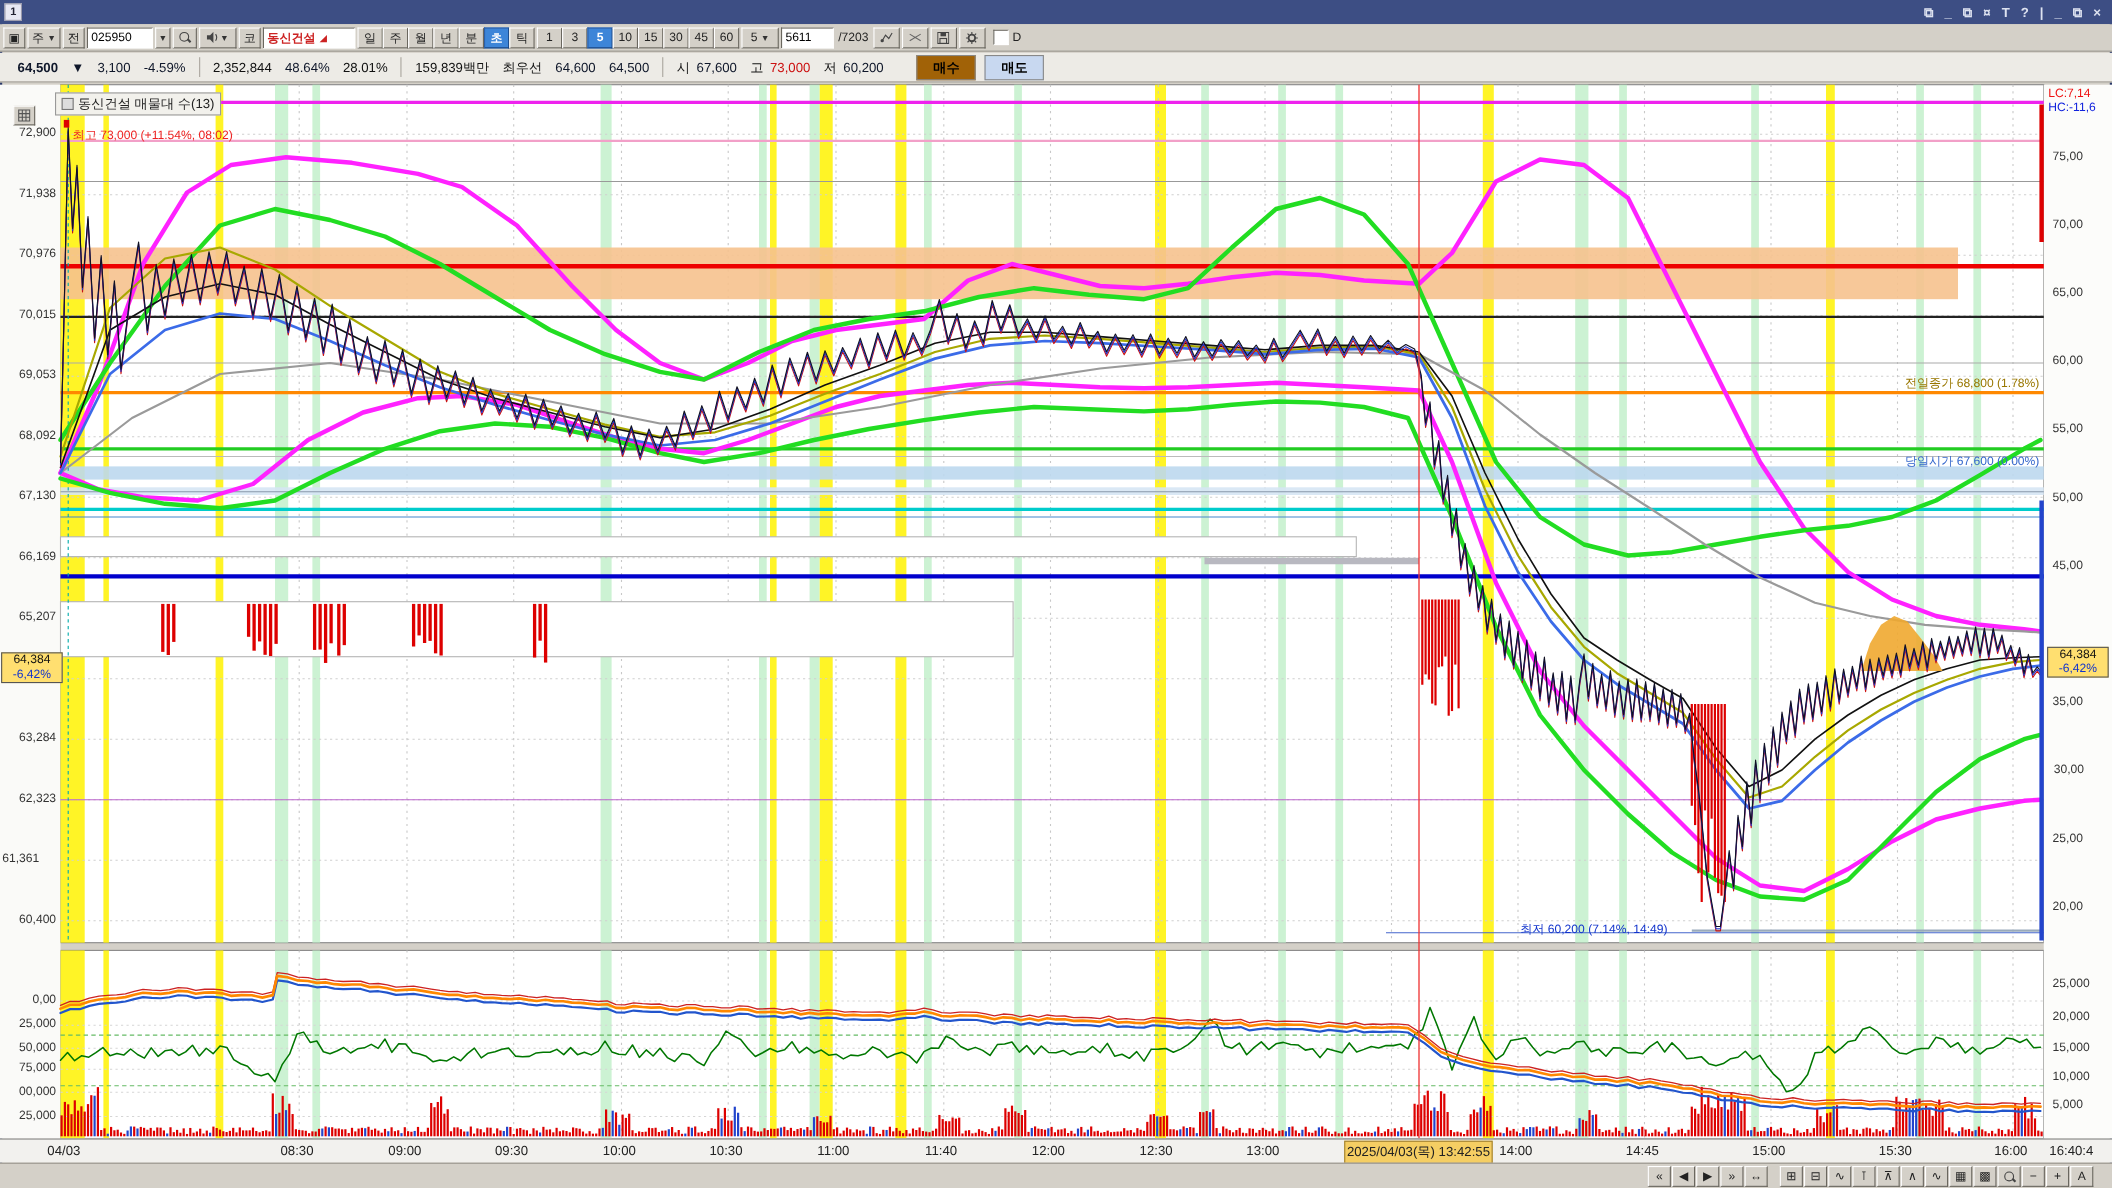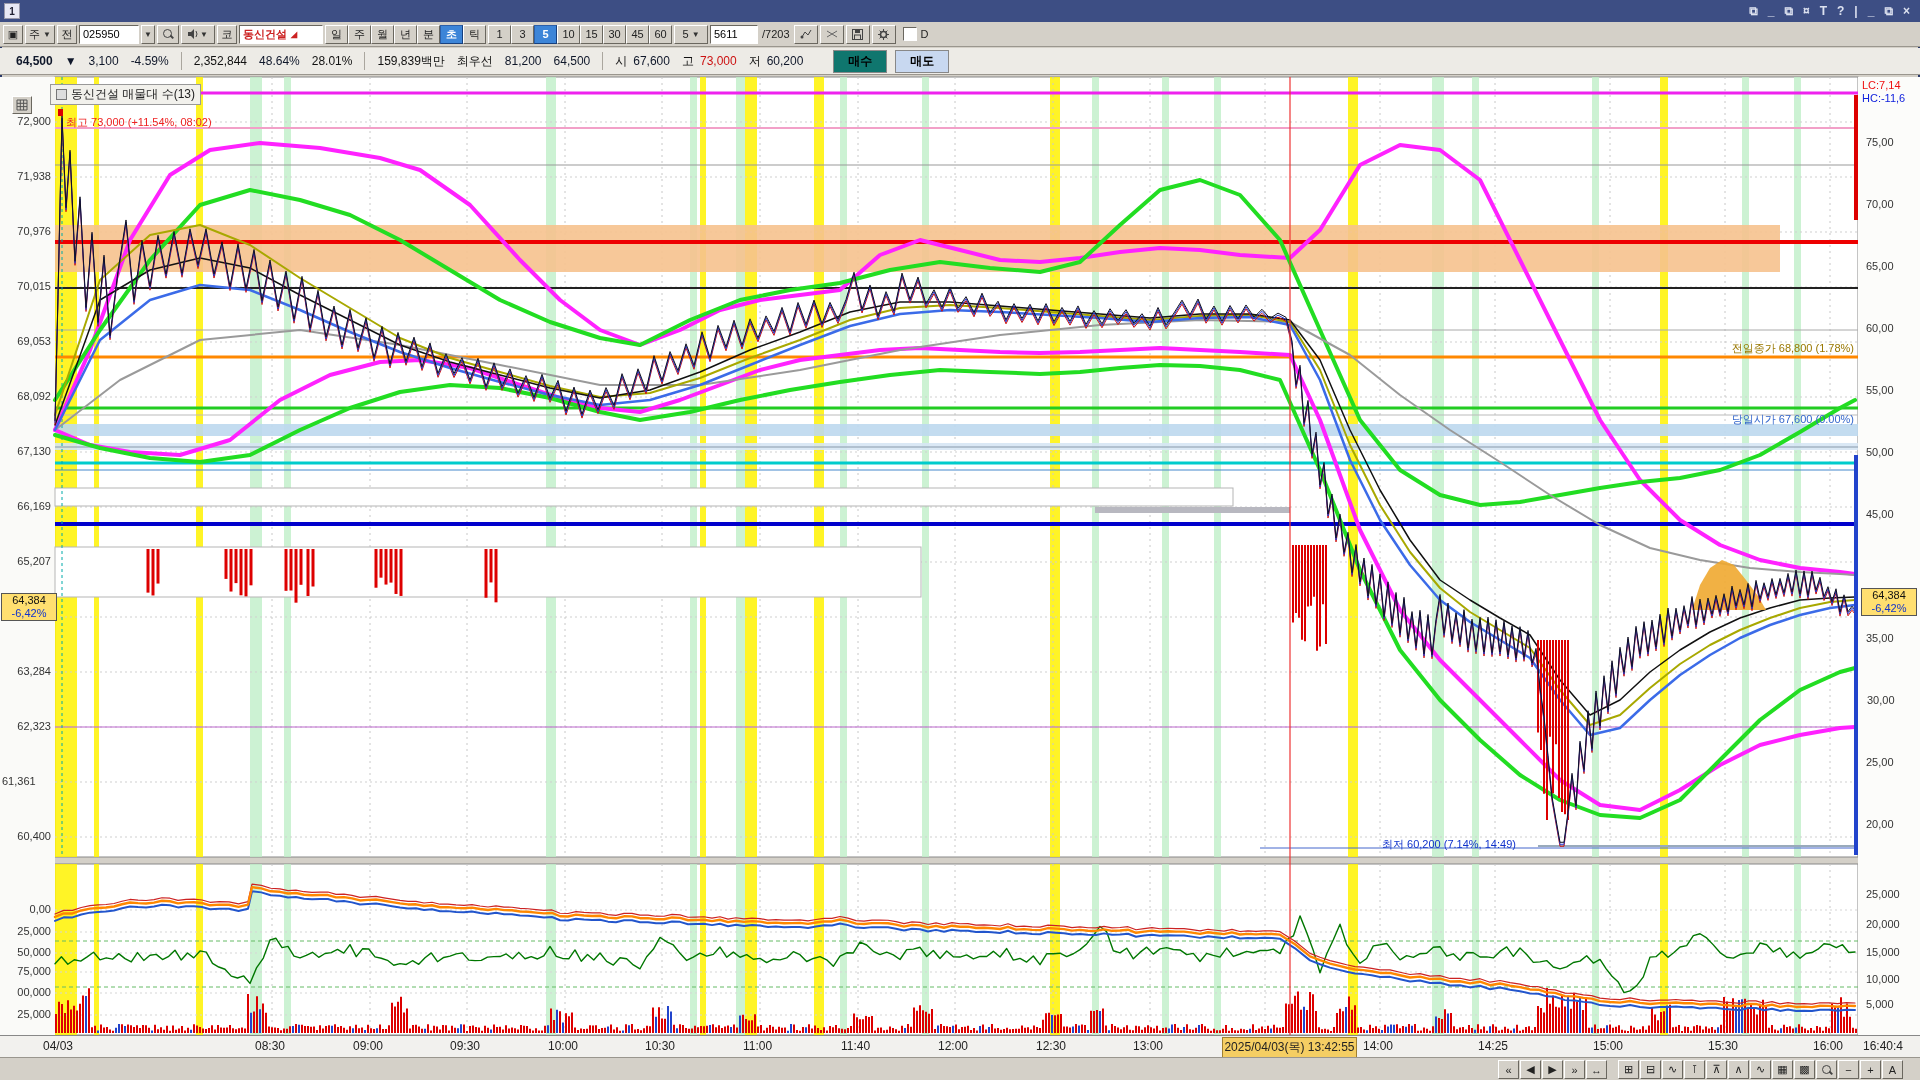--- a/index.html
+++ b/index.html
@@ -151,30 +151,30 @@
     <span class="v blue">▼</span>
     <span class="v blue">3,100</span>
     <span class="v blue">-4.59%</span>
     <span class="sep"></span>
     <span class="v blk">2,352,844</span>
     <span class="v blue">48.64%</span>
     <span class="v blk">28.01%</span>
     <span class="sep"></span>
     <span class="v blk">159,839백만</span>
     <span class="v blk">최우선</span>
-    <span class="v blue">81,200</span>
+    <span class="v blue">64,600</span>
     <span class="v blue">64,500</span>
     <span class="sep"></span>
     <span class="v blk">시</span>
     <span class="v blue" style="margin-left:0">67,600</span>
     <span class="v blk">고</span>
     <span class="v red" style="margin-left:0">73,000</span>
     <span class="v blk">저</span>
     <span class="v blue" style="margin-left:0">60,200</span>
-    <div class="tradebtn" style="margin-left:24px;background:#0f766e">매수</div>
+    <div class="tradebtn" style="margin-left:24px;background:#a16207">매수</div>
     <div class="tradebtn" style="margin-left:8px;background:#C8D8F0">매도</div>
   </div>
 
   <svg class="abs" id="chartsvg" width="1920" height="1080">
       <rect x="55" y="77" width="1803" height="780" fill="#FFFFFF" stroke="#888"></rect>
       <rect x="55" y="864" width="1803" height="171" fill="#FFFFFF" stroke="#888"></rect>
       <rect x="0" y="77" width="55" height="958" fill="#FAFAF8"></rect>
       <rect x="1858" y="77" width="62" height="958" fill="#FCFCFA"></rect>
       <rect x="55" y="77" width="22" height="780" fill="#FFF200" opacity="0.85"></rect>
       <rect x="55" y="864" width="22" height="171" fill="#FFF200" opacity="0.85"></rect>
@@ -1005,21 +1005,21 @@
       <div class="tlabel" style="left: 353px;">09:00</div>
       <div class="tlabel" style="left: 450px;">09:30</div>
       <div class="tlabel" style="left: 548px;">10:00</div>
       <div class="tlabel" style="left: 645px;">10:30</div>
       <div class="tlabel" style="left: 743px;">11:00</div>
       <div class="tlabel" style="left: 841px;">11:40</div>
       <div class="tlabel" style="left: 938px;">12:00</div>
       <div class="tlabel" style="left: 1036px;">12:30</div>
       <div class="tlabel" style="left: 1133px;">13:00</div>
       <div class="tlabel" style="left: 1363px;">14:00</div>
-      <div class="tlabel" style="left: 1478px;">14:25</div>
+      <div class="tlabel" style="left: 1478px;">14:45</div>
       <div class="tlabel" style="left: 1593px;">15:00</div>
       <div class="tlabel" style="left: 1708px;">15:30</div>
       <div class="tlabel" style="left: 1813px; text-align: center;">16:00</div>
     </div>
 
   <div class="abs" id="btoolbar">
     <div id="navgrp" style="display:flex;margin-left:1498px">
         <div class="btn tool">«</div>
         <div class="btn tool">◀</div>
         <div class="btn tool">▶</div>

